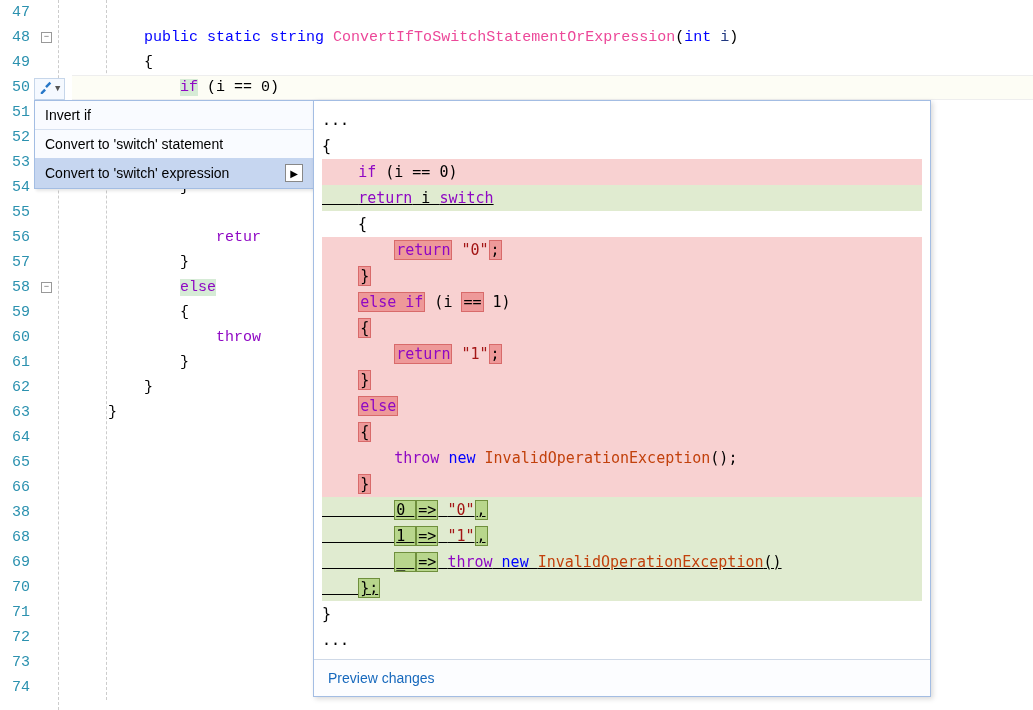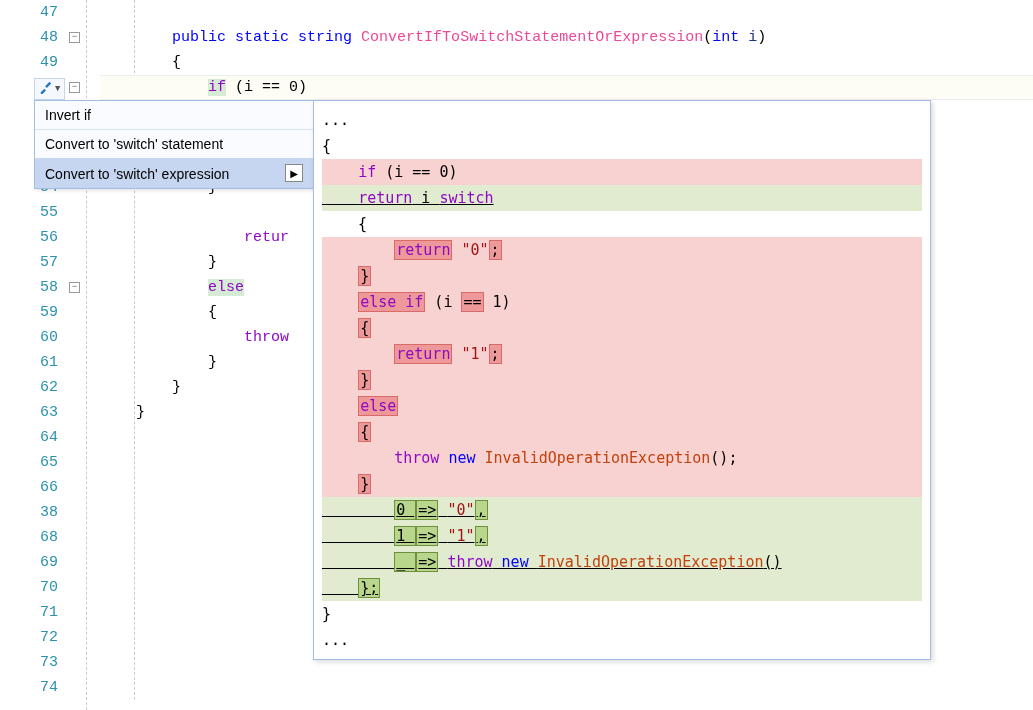--- a/index.html
+++ b/index.html
@@ -16,21 +16,20 @@
       height: 710px;
       overflow: hidden;
     }
     .editor {
       display: flex;
       height: 100%;
     }
     .gutter {
       display: flex;
       background: #fff;
-      padding-left: 28px;
     }
     .line-numbers {
       width: 38px;
       text-align: right;
       padding-right: 8px;
       color: #2b91af;
       user-select: none;
     }
     .line-numbers div {
       height: 25px;
@@ -119,21 +118,21 @@
       border: 1px solid #a3bde3;
       box-shadow: 2px 2px 3px rgba(0,0,0,0.1);
       font-family: 'Segoe UI', Tahoma, sans-serif;
       font-size: 14px;
     }
     .qa-item {
       padding: 6px 10px 6px 10px;
       cursor: pointer;
       display: flex;
       justify-content: space-between;
-      align-items: flex-end;
+      align-items: center;
     }
     .qa-item.sep {
       border-bottom: 1px solid #d6e1f0;
     }
     .qa-item.selected {
       background: #c6d6f0;
       position: relative;
     }
     .qa-item.selected .expand {
       width: 18px;
@@ -306,13 +305,14 @@
     <div class="pline diff-del">    <span class="diff-del-deep">{</span></div>
     <div class="pline diff-del">        <span class="ctrl">throw</span><span class="kw"> new </span><span class="type">InvalidOperationException</span><span>();</span></div>
     <div class="pline diff-del">    <span class="diff-del-deep">}</span></div>
     <div class="pline diff-add">        <span class="diff-add-deep">0 </span><span class="diff-add-deep">=&gt;</span><span> </span><span class="str">"0"</span><span class="diff-add-deep">,</span></div>
     <div class="pline diff-add">        <span class="diff-add-deep">1 </span><span class="diff-add-deep">=&gt;</span><span> </span><span class="str">"1"</span><span class="diff-add-deep">,</span></div>
     <div class="pline diff-add">        <span class="diff-add-deep">_ </span><span class="diff-add-deep">=&gt;</span><span> </span><span class="ctrl">throw</span><span class="kw"> new </span><span class="type">InvalidOperationException</span><span>()</span></div>
     <div class="pline diff-add">    <span class="diff-add-deep">};</span></div>
     <div class="pline">}</div>
     <div class="pline">...</div>
   </div>
+  <div class="preview-footer">Preview changes</div>
 </div>
 
 </body></html>

